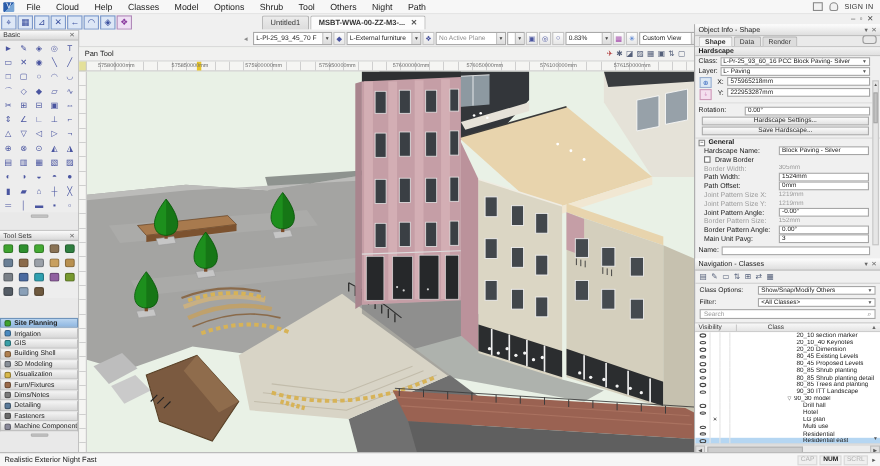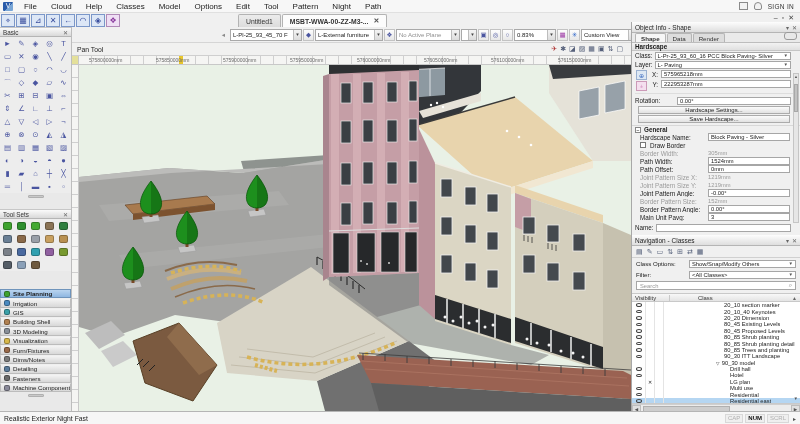--- a/index.html
+++ b/index.html
@@ -131,23 +131,23 @@
 
   <div id="menubar" class="abs">
     <div id="appicon">V</div>
     <div id="menus" style="display: flex;">
         <span class="menu-item">File</span>
         <span class="menu-item">Cloud</span>
         <span class="menu-item">Help</span>
         <span class="menu-item">Classes</span>
         <span class="menu-item">Model</span>
         <span class="menu-item">Options</span>
-        <span class="menu-item">Edit</span>
+        <span class="menu-item">Shrub</span>
         <span class="menu-item">Tool</span>
-        <span class="menu-item">Pattern</span>
+        <span class="menu-item">Others</span>
         <span class="menu-item">Night</span>
         <span class="menu-item">Path</span>
       </div>
     <div id="mb-right">
       <span class="mb-ico"></span>
       <span class="mb-user"></span>
       <span id="signin">SIGN IN</span>
     </div>
   </div>
 

